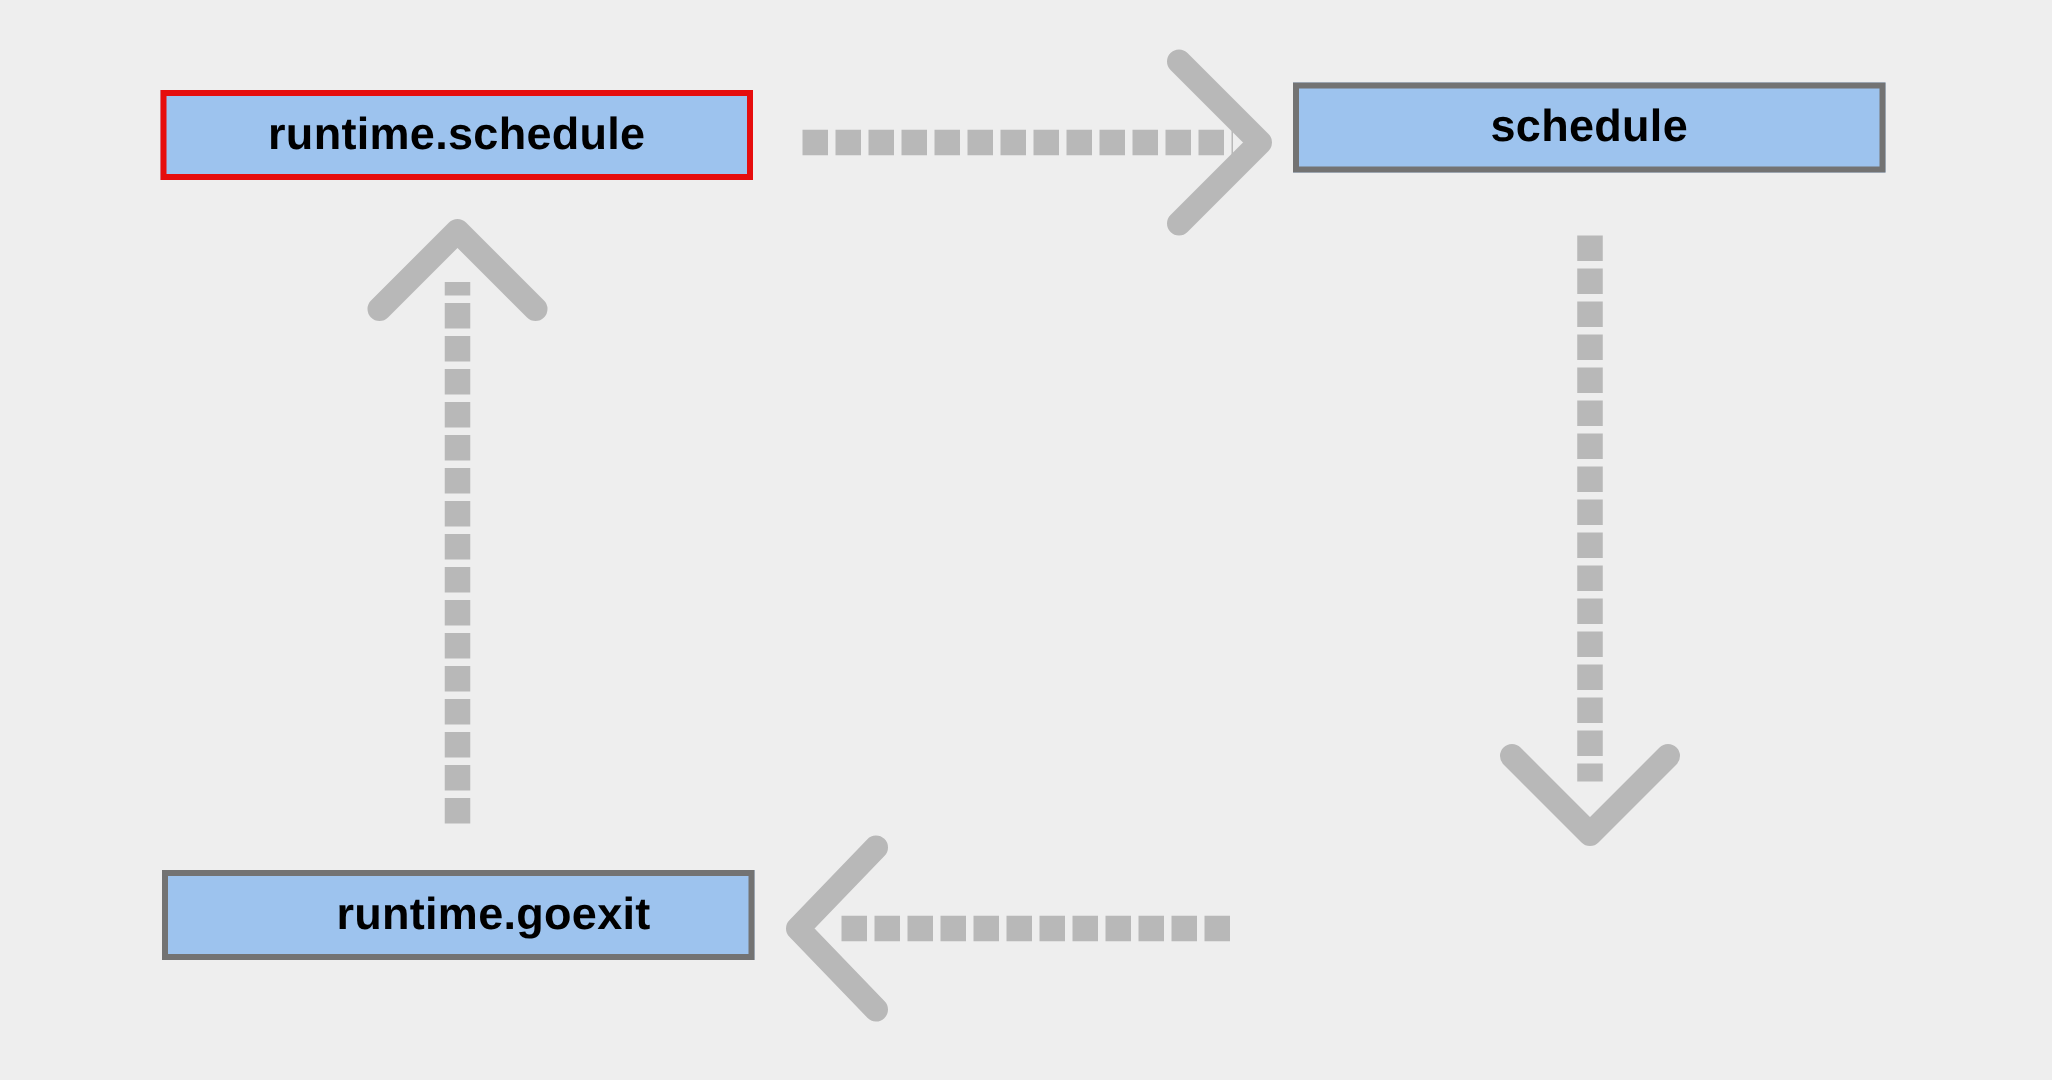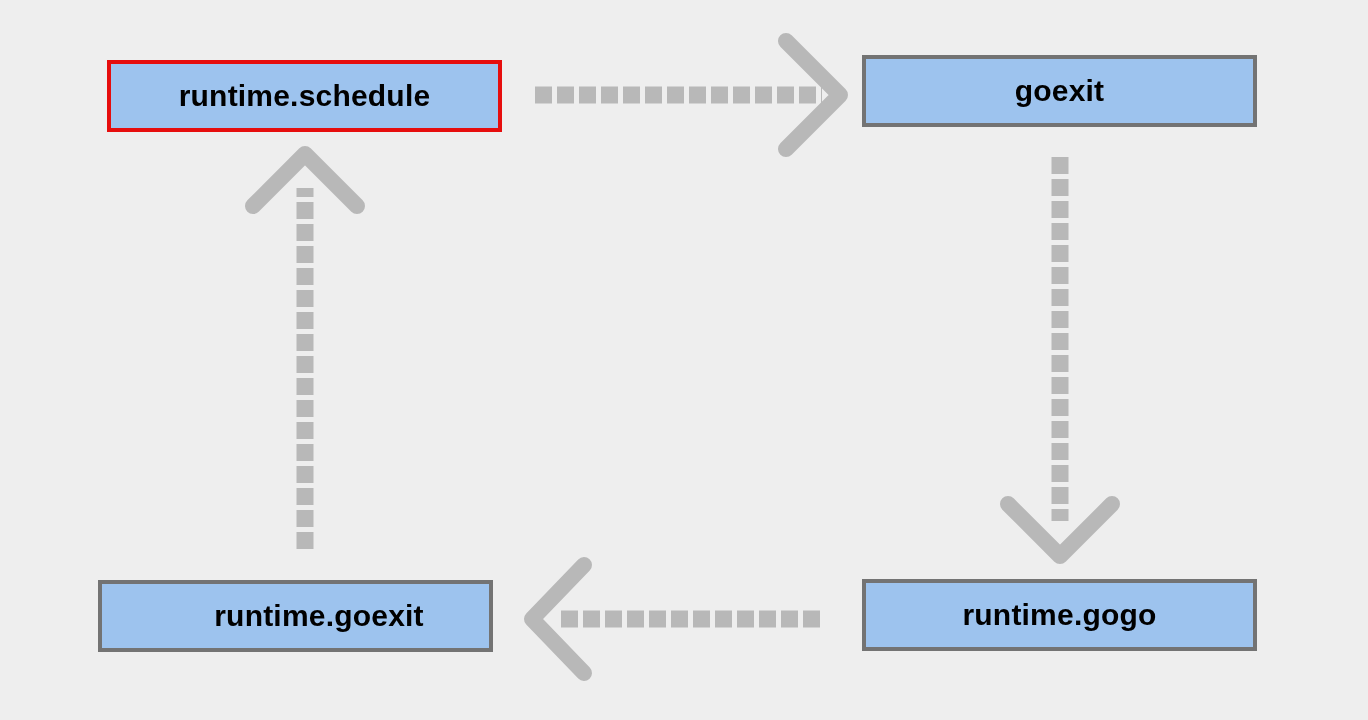--- a/index.html
+++ b/index.html
@@ -31,38 +31,38 @@
   }
   .arrow-head {
     stroke-width: 16;
     stroke-linecap: round;
     stroke-linejoin: round;
   }
   .node {
     position: absolute;
     box-sizing: border-box;
     width: 395px;
-    height: 72px;
+    height: 60px;
     background: #9dc3ee;
     border: 4px solid #737373;
     display: flex;
     align-items: center;
     justify-content: center;
     font-size: 30px;
     font-weight: bold;
     color: #000000;
     letter-spacing: 0.2px;
   }
   .node.highlighted {
     border-color: #e60d0d;
   }
   .node-schedule { left: 107px; top: 60px; }
   .node-execute  { left: 862px; top: 55px; }
   .node-gogo     { left: 862px; top: 579px; }
-  .node-goexit   { left: 98px; top: 580px; padding-left: 47px; }
+  .node-goexit   { left: 108px; top: 580px; padding-left: 47px; }
   .center-label {
     position: absolute;
     left: 553px;
     top: 358px;
     width: 240px;
     font-size: 31px;
     font-weight: bold;
     color: #111111;
     white-space: nowrap;
   }
@@ -94,25 +94,22 @@
       <path class="arrow-head" d="M 253 206 L 305 154 L 357 206" stroke="#b8b8b8"></path>
     </g>
 
   </svg>
 
   <div class="node node-schedule highlighted">
     <span>runtime.schedule</span>
   </div>
 
   <div class="node node-execute">
-    <span>goexit</span>
+    <span>schedule</span>
   </div>
 
-  <div class="node node-gogo">
-    <span>runtime.gogo</span>
-  </div>
 
   <div class="node node-goexit">
     <span>runtime.goexit</span>
   </div>
 
 
 </div>
 
 </body></html>

